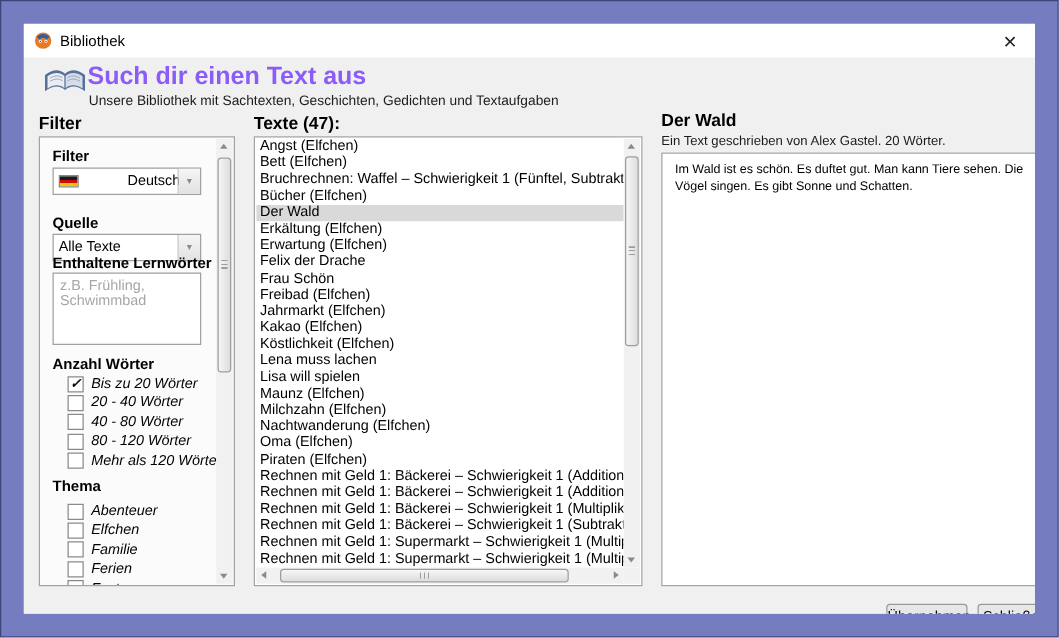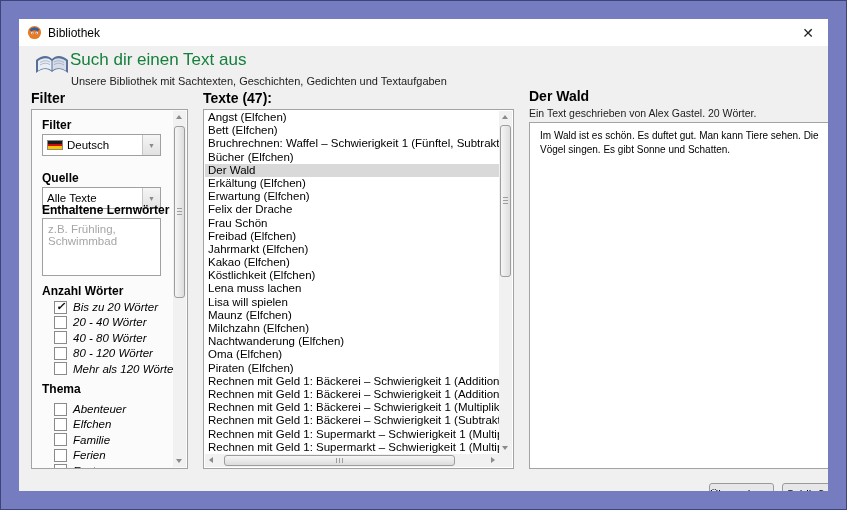--- a/index.html
+++ b/index.html
@@ -28,21 +28,21 @@
   .titlebar-text { font-size:12px; color:#000; }
   .close-btn {
     margin-left:auto; font-size:14px; color:#222;
     width:20px; text-align:center; cursor:pointer; line-height:20px;
   }
 
   
   .body { position:relative; flex:1 1 auto; background:#f0f0f0; }
 
   .book-icon { position:absolute; left:16px; top:8px; }
-  .page-title { position:absolute; left:51px; top:4px; font-size:17px; font-weight:400; color:#15803d; }
+  .page-title { position:absolute; left:51px; top:4px; font-size:20px; font-weight:700; color:#8b5cf6; }
   .page-subtitle { position:absolute; left:52px; top:29px; font-size:11px; color:#1c1c1c; }
 
   .section-heading { position:absolute; font-size:14px; font-weight:700; color:#000; }
   #filter-heading { left:12px; top:44px; }
   #texts-heading  { left:184px; top:44px; }
   #preview-title  { left:510px; top:42px; }
   .preview-meta   { position:absolute; left:510px; top:61px; font-size:10.5px; color:#1c1c1c; }
 
   .panel-box {
     position:absolute; background:#fbfbfb;
@@ -52,21 +52,21 @@
   #list-box    { left:184px; top:63px; width:311px; height:360px; background:#ffffff; }
   #preview-box { left:510px; top:76px; width:313px; height:347px; background:#ffffff; }
 
   
   .filter-content { position:absolute; left:0; top:0; right:13px; bottom:0; overflow:hidden; }
   .filter-label { position:absolute; left:10px; font-size:12px; font-weight:700; color:#000; white-space:nowrap; }
   .dropdown {
     position:absolute; left:10px; width:119px; height:22px;
     background:#fff; border:1px solid #a0a0a0;
     display:flex; align-items:center; font-size:11.5px; color:#000;
-    padding-left:4px; cursor:default;
+    padding-left:4px; cursor:default;gap:35px;
   }
   .flag {
     width:16px; height:10px; margin-right:4px; flex:0 0 auto;
     background:linear-gradient(to bottom,#1a1a1a 0 33%,#cf0a0a 33% 66%,#f7c600 66% 100%);
     border:1px solid #888;
   }
   .dd-arrow {
     position:absolute; right:0; top:0; bottom:0; width:18px;
     background:linear-gradient(#f5f5f5,#e2e2e2);
     border-left:1px solid #c6c6c6;

